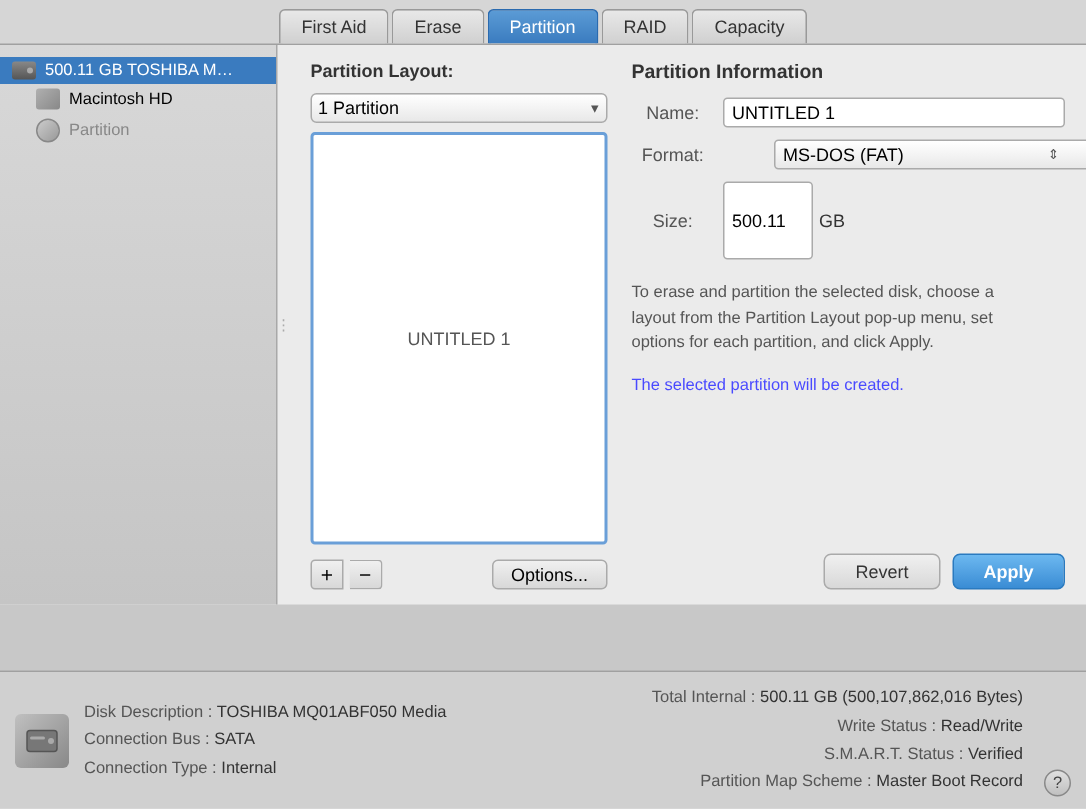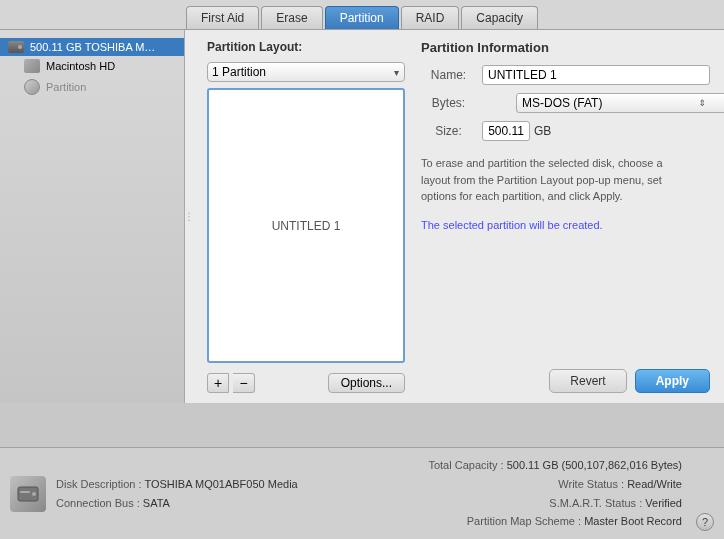--- a/index.html
+++ b/index.html
@@ -272,27 +272,27 @@
       -webkit-appearance: none;
       cursor: pointer;
       margin-left: 34px;
     }
     .size-row {
       display: flex;
       align-items: center;
       gap: 4px;
     }
     .size-input {
-      width: 48px;
-      padding: 2px 5px;
+      width: 60px;
+      padding: 18px 5px;
       font-size: 12px;
       border: 1px solid #aaa;
       border-radius: 3px;
       background: white;
-      text-align: right;
+      text-align: left;
     }
     .size-unit {
       font-size: 12px;
       color: #333;
     }
 
     .info-description {
       font-size: 11px;
       color: #555;
       line-height: 1.5;
@@ -448,21 +448,21 @@
 
       <div class="partition-info">
         <div class="partition-info-title">Partition Information</div>
 
         <div class="info-row">
           <span class="info-label">Name:</span>
           <input class="info-input" type="text" value="UNTITLED 1" style="">
         </div>
 
         <div class="info-row">
-          <span class="info-label">Bytes:</span>
+          <span class="info-label">Format:</span>
           <div class="format-select-wrapper">
             <select>
               <option>MS-DOS (FAT)</option>
             </select>
           </div>
         </div>
 
         <div class="info-row">
           <span class="info-label">Size:</span>
           <div class="size-row">
@@ -495,25 +495,29 @@
 
   <div class="status-info-left">
     <div>
       <span class="status-label">Disk Description :</span>
       <span>TOSHIBA MQ01ABF050 Media</span>
     </div>
     <div>
       <span class="status-label">Connection Bus :</span>
       <span>SATA</span>
     </div>
+    <div>
+      <span class="status-label">Connection Type :</span>
+      <span>Internal</span>
+    </div>
   </div>
 
   <div class="status-info-right">
     <div>
-      <span class="status-label">Total Capacity :</span>
+      <span class="status-label">Total Internal :</span>
       <span>500.11 GB (500,107,862,016 Bytes)</span>
     </div>
     <div>
       <span class="status-label">Write Status :</span>
       <span>Read/Write</span>
     </div>
     <div>
       <span class="status-label">S.M.A.R.T. Status :</span>
       <span>Verified</span>
     </div>

